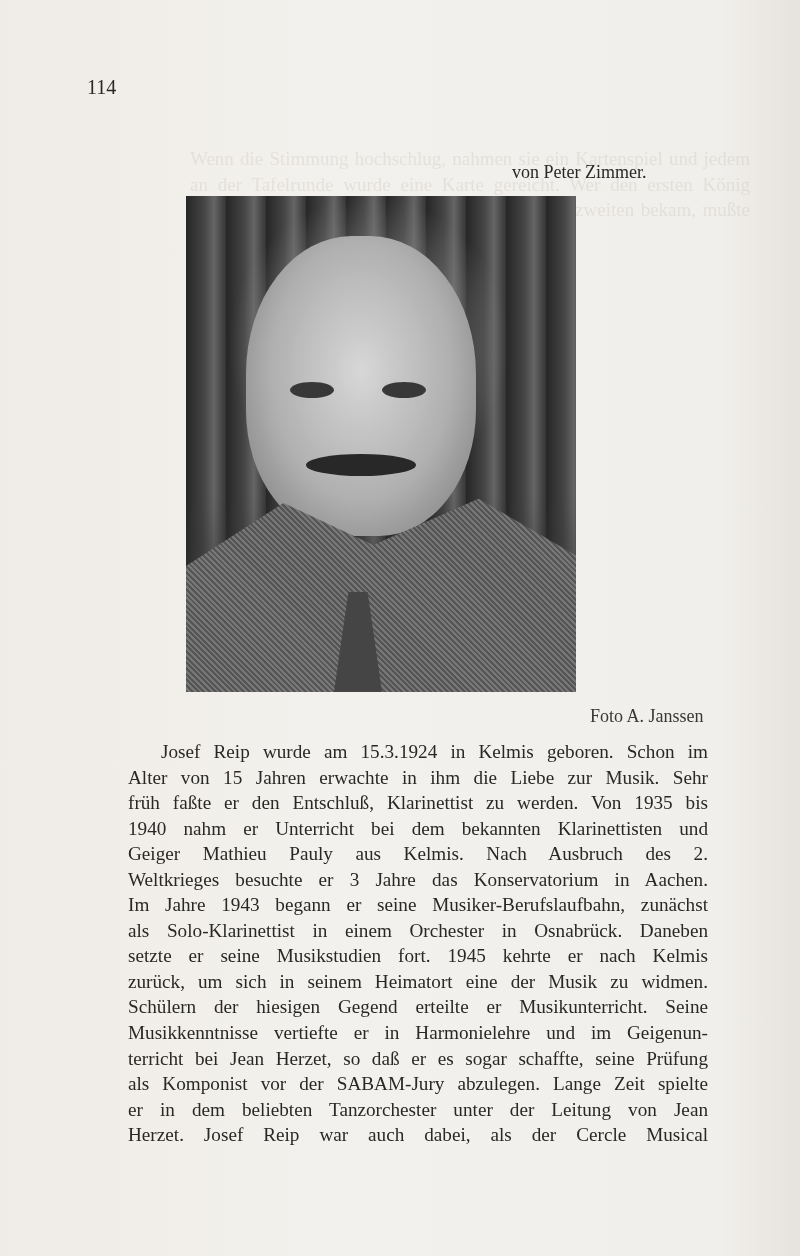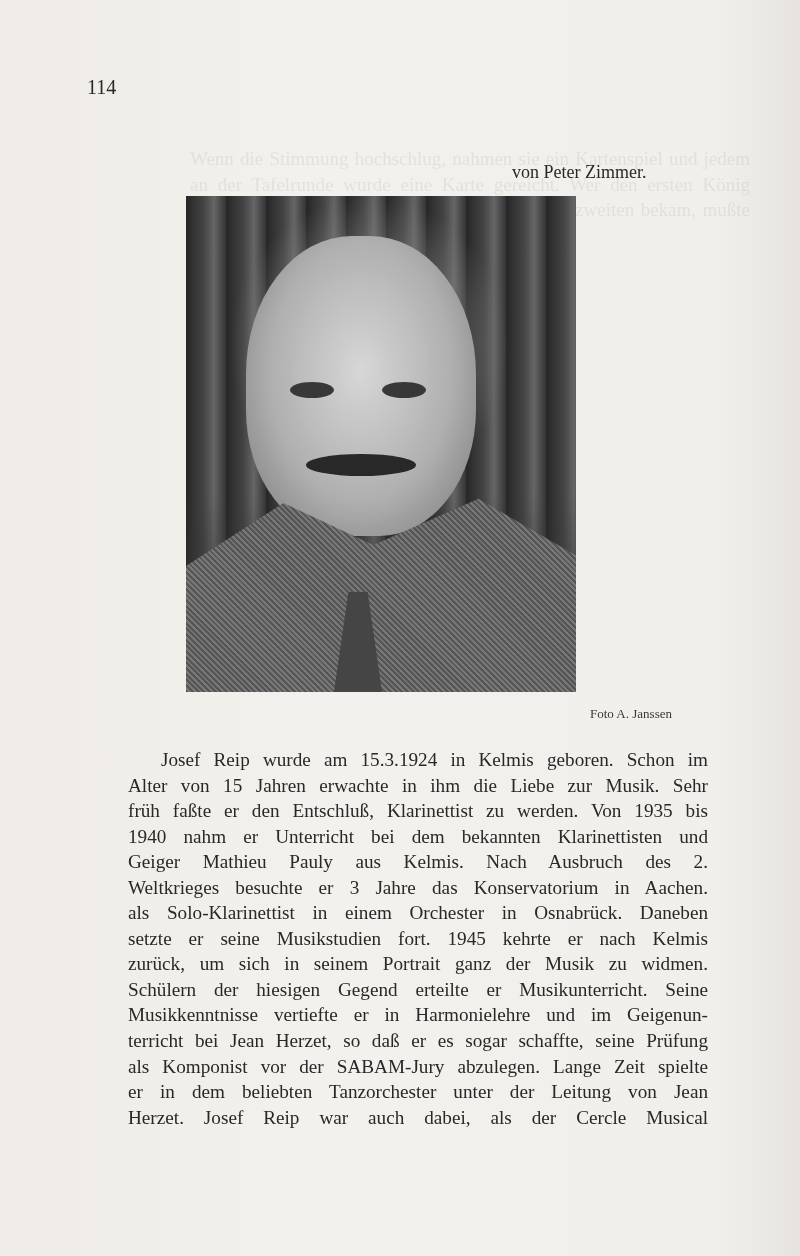--- a/index.html
+++ b/index.html
@@ -53,28 +53,28 @@
     }
     .photo .eye-l, .photo .eye-r {
       position: absolute; top: 186px; width: 44px; height: 16px; border-radius: 50%; background: #3e3b38;
     }
     .photo .eye-l { left: 104px; } .photo .eye-r { left: 196px; }
     .photo .tie {
       position: absolute; left: 148px; bottom: 0; width: 48px; height: 100px; background: #4a4743;
       clip-path: polygon(30% 0, 70% 0, 100% 100%, 0 100%);
     }
     .caption {
-      position: absolute; left: 590px; top: 706px; font-size: 13px; color: #3a3836;
+      position: absolute; left: 590px; top: 706px; font-size: 18px; color: #3a3836;
     }
     .body-text {
       position: absolute; left: 128px; top: 739px; width: 580px;
       font-size: 19.2px; line-height: 25.55px; text-align: justify; text-align-last: justify;
     }
     .body-text .line { display: block; white-space: nowrap; text-align: justify; text-align-last: justify; }
-    .body-text .line.first { text-indent: 33px; margin-top: 8px; }
+    .body-text .line.first { text-indent: 33px; }
   </style>
 </head>
 <body>
 
 <div class="page">
   <div class="ghost">
     Wenn die Stimmung hochschlug, nahmen sie ein Kartenspiel und jedem an der Tafelrunde wurde eine Karte gereicht. Wer den ersten König erhielt, mußte die Sektflasche bezahlen, wer den zweiten bekam, mußte ein Faß Bier bezahlen...
   </div>
 
   <div class="page-number">114</div>
@@ -90,23 +90,24 @@
   </div>
   <div class="caption">Foto A. Janssen</div>
 
   <div class="body-text">
     <span class="line first">Josef Reip wurde am 15.3.1924 in Kelmis geboren. Schon im</span>
     <span class="line">Alter von 15 Jahren erwachte in ihm die Liebe zur Musik. Sehr</span>
     <span class="line">früh faßte er den Entschluß, Klarinettist zu werden. Von 1935 bis</span>
     <span class="line">1940 nahm er Unterricht bei dem bekannten Klarinettisten und</span>
     <span class="line">Geiger Mathieu Pauly aus Kelmis. Nach Ausbruch des 2.</span>
     <span class="line">Weltkrieges besuchte er 3 Jahre das Konservatorium in Aachen.</span>
+    <span class="line">Im Jahre 1943 begann er seine Musiker-Berufslaufbahn, zunächst</span>
     <span class="line">als Solo-Klarinettist in einem Orchester in Osnabrück. Daneben</span>
     <span class="line">setzte er seine Musikstudien fort. 1945 kehrte er nach Kelmis</span>
-    <span class="line">zurück, um sich in seinem Portrait ganz der Musik zu widmen.</span>
+    <span class="line">zurück, um sich in seinem Heimatort eine der Musik zu widmen.</span>
     <span class="line">Schülern der hiesigen Gegend erteilte er Musikunterricht. Seine</span>
     <span class="line">Musikkenntnisse vertiefte er in Harmonielehre und im Geigenun-</span>
     <span class="line">terricht bei Jean Herzet, so daß er es sogar schaffte, seine Prüfung</span>
     <span class="line">als Komponist vor der SABAM-Jury abzulegen. Lange Zeit spielte</span>
     <span class="line">er in dem beliebten Tanzorchester unter der Leitung von Jean</span>
     <span class="line">Herzet. Josef Reip war auch dabei, als der Cercle Musical</span>
   </div>
 </div>
 
 </body></html>

